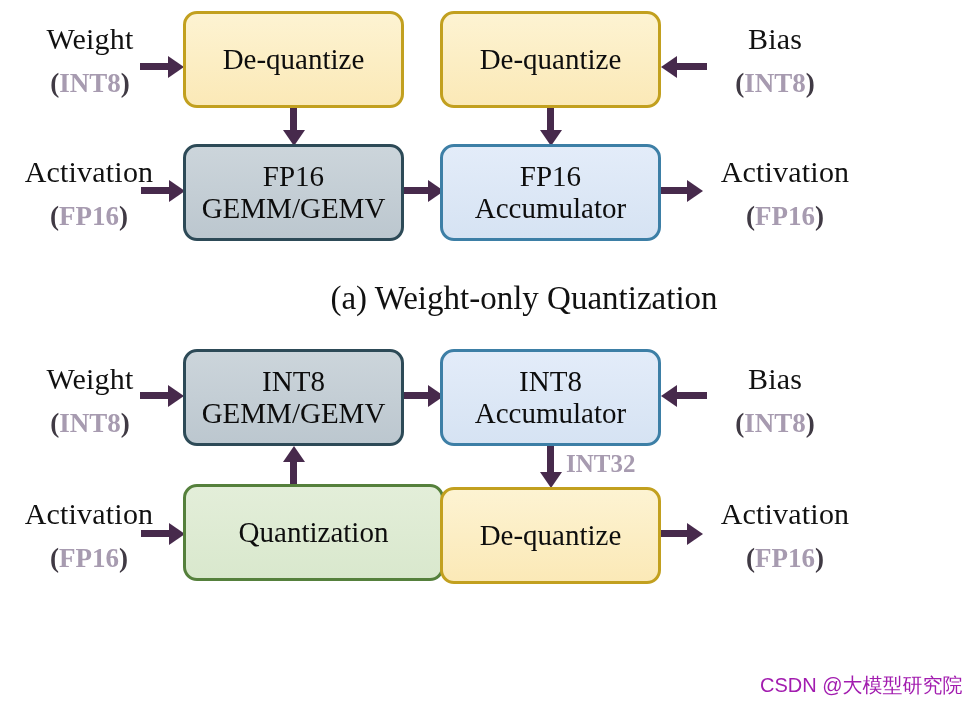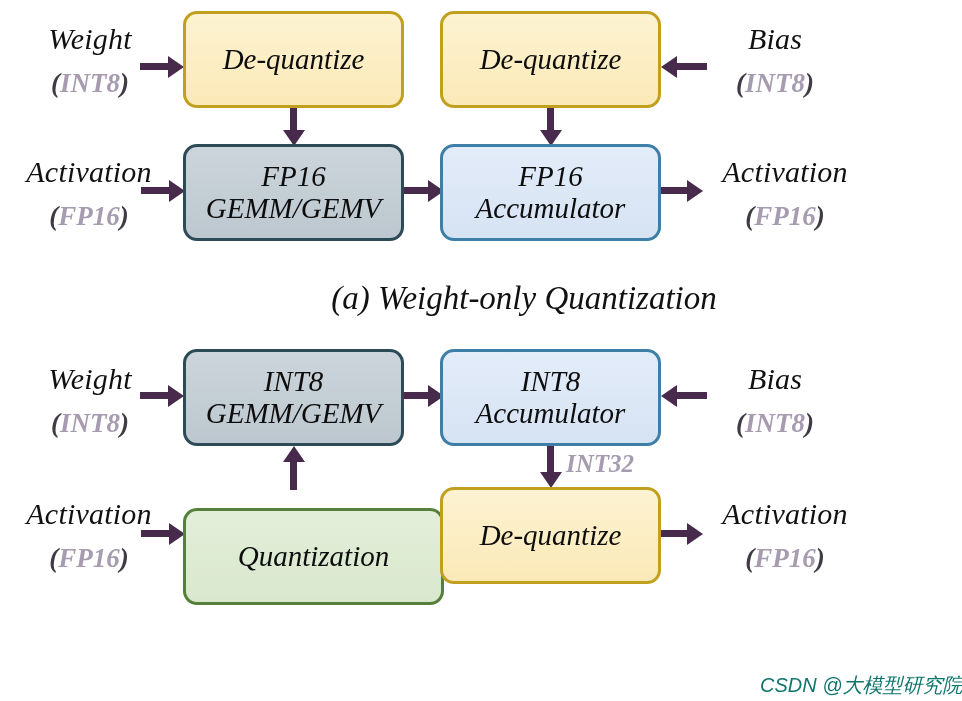--- a/index.html
+++ b/index.html
@@ -3,21 +3,21 @@
 <meta charset="utf-8">
 <style>
   html,body{margin:0;padding:0;}
   body{
     width:962px;height:701px;
     background:#ffffff;
     font-family:"Liberation Serif", serif;
     overflow:hidden;
     position:relative;
   }
-  #stage{position:absolute;left:0;top:0;width:962px;height:701px;font-style:italic;}
+  #stage{position:absolute;left:0;top:0;width:962px;height:701px;}
 
   
   .box{
     position:absolute;
     border-radius:14px;
     display:flex;
     align-items:center;
     justify-content:flex-start;
     text-align:center;
     line-height:1.08;
@@ -102,21 +102,21 @@
     font-size:21px;
     font-weight:700;
     color:#111111;
     white-space:nowrap;
     z-index:4;
   }
   .watermark{
     position:absolute;
     font-family:"Liberation Sans", sans-serif;
     font-size:20px;
-    color:#0f766e;
+    color:#a21caf;
     white-space:nowrap;
     z-index:4;
   }
 </style>
 </head>
 <body>
 
 <div id="stage">
 
   <div class="sidelabel" style="left:6px;top:24px;width:168px;">
@@ -240,21 +240,21 @@
 
   <div class="sidelabel" style="left:0px;top:499px;width:178px;">
     <span class="name">Activation</span>
     <span class="dtype"><span>(</span><span class="t">FP16</span><span>)</span></span>
   </div>
   <div class="arrow" style="left:141px;top:523px;width:44px;height:22px;">
     <div class="ah" style="position:absolute;left:0;top:7px;width:30px;"></div>
     <div class="head head-r" style="left:28px;top:0px;"></div>
   </div>
 
-  <div class="box box-green" style="left:183px;top:508px;width:261px;height:97px;">
+  <div class="box box-green" style="left:183px;top:484px;width:261px;height:97px;">
     <span class="lbl">Quantization</span>
   </div>
 
   <div class="box box-yellow" style="left:440px;top:487px;width:221px;height:97px;">
     <span class="lbl">De-quantize</span>
   </div>
 
   <div class="arrow" style="left:659px;top:523px;width:46px;height:22px;">
     <div class="ah" style="position:absolute;left:0;top:7px;width:30px;"></div>
     <div class="head head-r" style="left:28px;top:0px;"></div>

